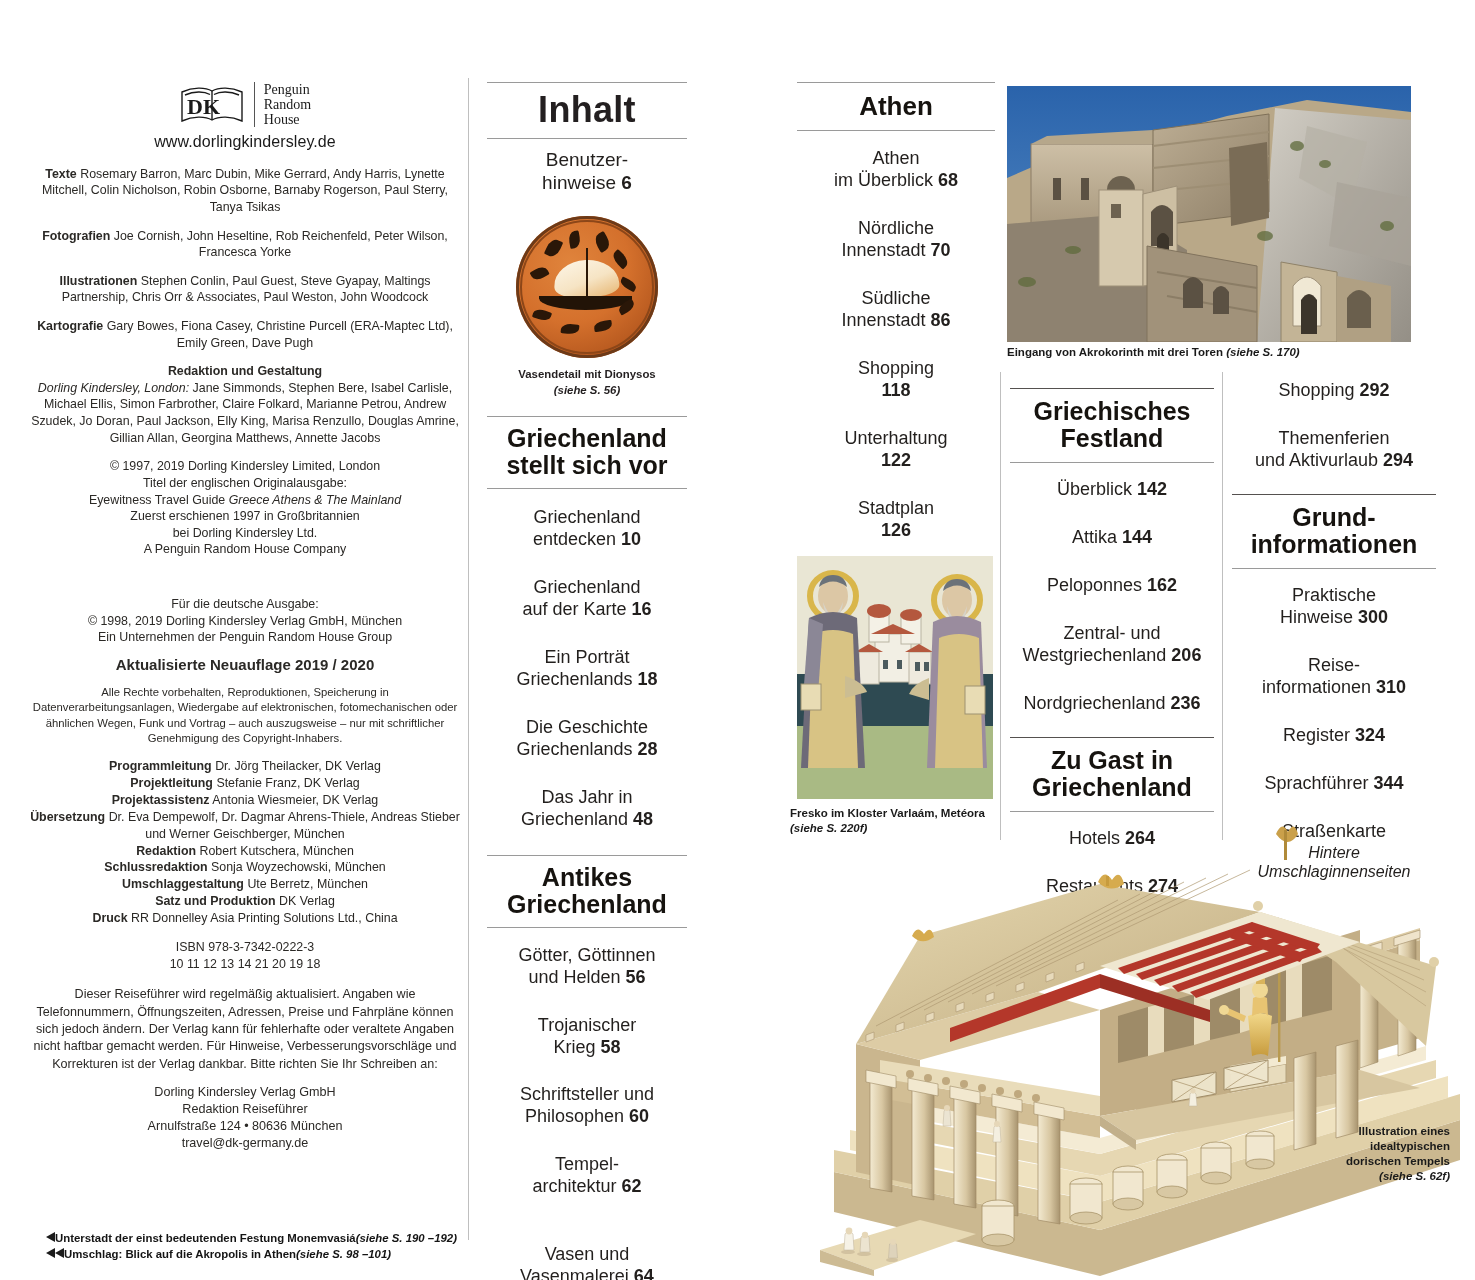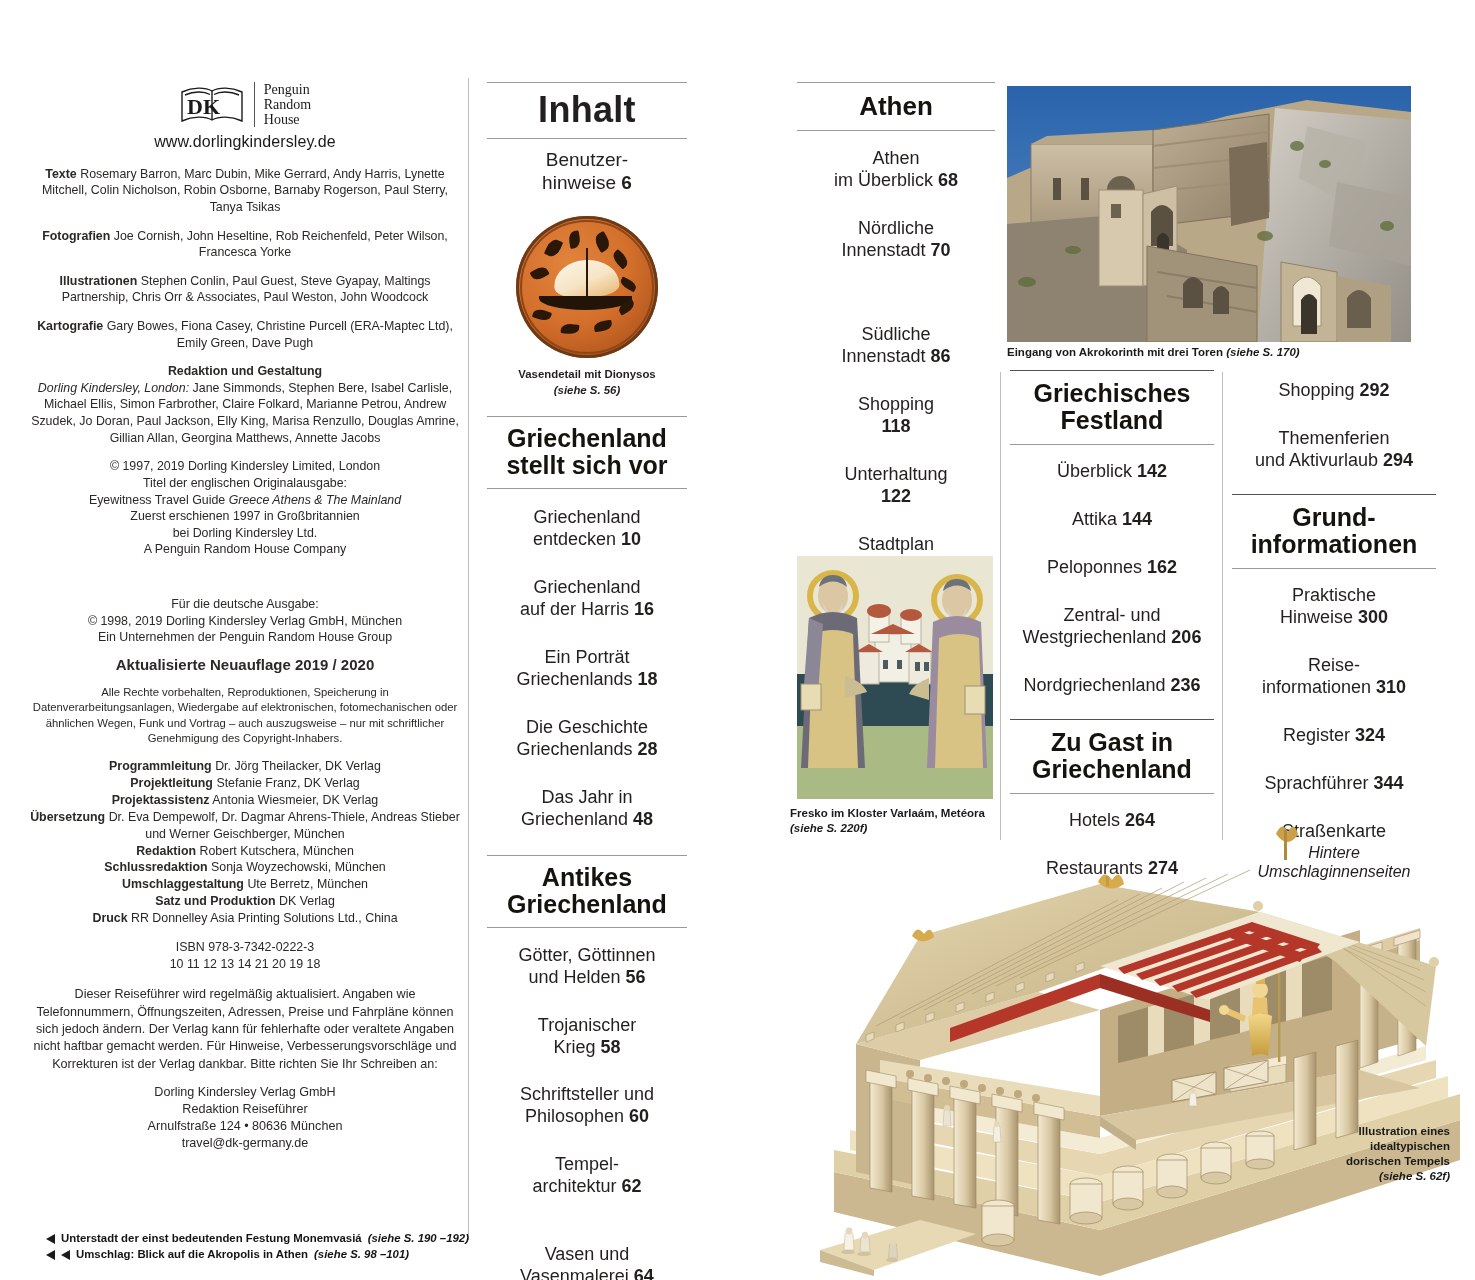--- a/index.html
+++ b/index.html
@@ -62,21 +62,21 @@
   .ital{font-style:italic;}
   #bigline{font-weight:bold;font-size:15px;margin:9px 0 10px;}
   .small{font-size:11.3px;line-height:1.36;}
   #isbn{font-size:12.4px;line-height:1.34;margin:12px 0 14px;}
   #credits{line-height:1.36;margin-bottom:11px;}
   #disclaimer{font-size:12.6px;line-height:1.38;text-align:center;margin-bottom:11px;}
   #address{font-size:12.6px;line-height:1.36;}
 
   
   #arrownotes{position:absolute;left:46px;top:1232px;width:450px;font-size:11.4px;}
-  .anote{display:flex;align-items:flex-end;gap:6px;margin-bottom:4px;font-weight:bold;color:#141414;}
+  .anote{display:flex;align-items:flex-start;gap:0;margin-bottom:4px;font-weight:bold;color:#141414;}
   .tri{width:0;height:0;border-top:5.5px solid transparent;border-bottom:5.5px solid transparent;border-right:9px solid #1b1b1b;flex:0 0 auto;}
   .anote i{font-style:italic;}
 
   
   #col-inhalt{position:absolute;left:487px;top:82px;width:200px;}
   #inhalt-title{font-size:36px;font-weight:bold;text-align:center;letter-spacing:.3px;padding:6px 0 7px;}
   .blk{padding-top:9px;}
   .e-sp{height:26px;}
 
   
@@ -98,21 +98,21 @@
   #col-athen{position:absolute;left:797px;top:82px;width:198px;}
   
   #fresco{position:absolute;left:797px;top:556px;width:196px;height:243px;overflow:hidden;background:#cfd7c2;}
   #fresco-cap{position:absolute;left:790px;top:806px;width:210px;}
 
   
   #akro{position:absolute;left:1007px;top:86px;width:404px;height:256px;overflow:hidden;background:#9fb6cf;}
   #akro-cap{position:absolute;left:1007px;top:345px;width:420px;}
 
   
-  #col-festland{position:absolute;left:1010px;top:370px;width:204px;}
+  #col-festland{position:absolute;left:1010px;top:388px;width:204px;}
   
   #col-grund{position:absolute;left:1232px;top:370px;width:204px;}
 
   
   #temple{position:absolute;left:800px;top:820px;width:660px;height:456px;}
   #temple-cap{position:absolute;left:1300px;top:1124px;width:150px;text-align:right;}
 
   
   #v1{left:468px;top:78px;height:1162px;}
   #v2{left:1000px;top:372px;height:468px;}
@@ -280,21 +280,21 @@
     <div class="hrule rule"></div>
 
     <div style="padding-top:18px;">
       <div class="entry" style="font-size:18px;">
         <div>Griechenland</div>
         <div><span>entdecken </span><b>10</b></div>
       </div>
       <div class="e-sp"></div>
       <div class="entry" style="font-size:18px;">
         <div>Griechenland</div>
-        <div><span>auf der Harris </span><b>16</b></div>
+        <div><span>auf der Karte </span><b>16</b></div>
       </div>
       <div class="e-sp"></div>
       <div class="entry" style="font-size:18px;">
         <div>Ein Porträt</div>
         <div><span>Griechenlands </span><b>18</b></div>
       </div>
       <div class="e-sp"></div>
       <div class="entry" style="font-size:18px;">
         <div>Die Geschichte</div>
         <div><span>Griechenlands </span><b>28</b></div>
@@ -353,21 +353,21 @@
       <div class="entry" style="font-size:18px;">
         <div>Athen</div>
         <div><span>im Überblick </span><b>68</b></div>
       </div>
       <div class="e-sp"></div>
       <div class="entry" style="font-size:18px;">
         <div>Nördliche</div>
         <div><span>Innenstadt </span><b>70</b></div>
       </div>
       <div class="e-sp"></div>
-      <div class="entry" style="font-size:18px;margin-top:36px;">
+      <div class="entry" style="font-size:18px;">
         <div>Südliche</div>
         <div><span>Innenstadt </span><b>86</b></div>
       </div>
       <div class="e-sp"></div>
       <div class="entry" style="font-size:18px;">
         <div>Shopping</div>
         <div><b>118</b></div>
       </div>
       <div class="e-sp"></div>
       <div class="entry" style="font-size:18px;">

